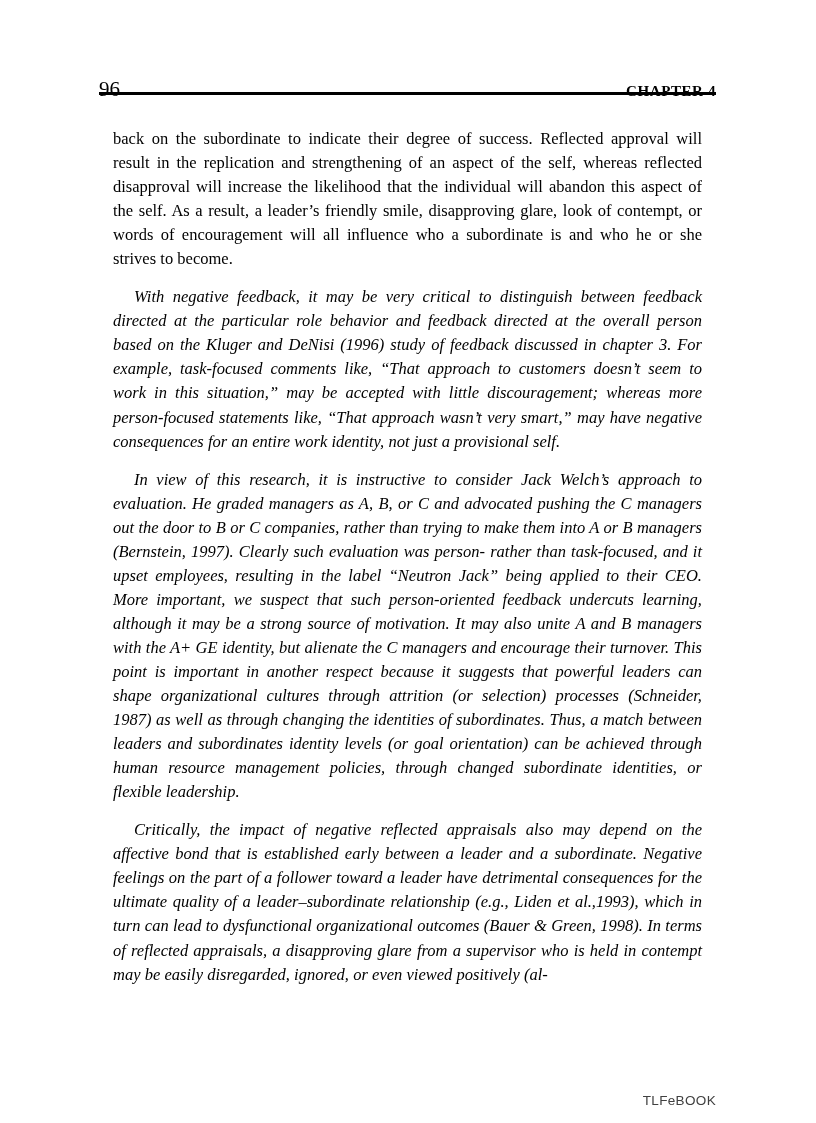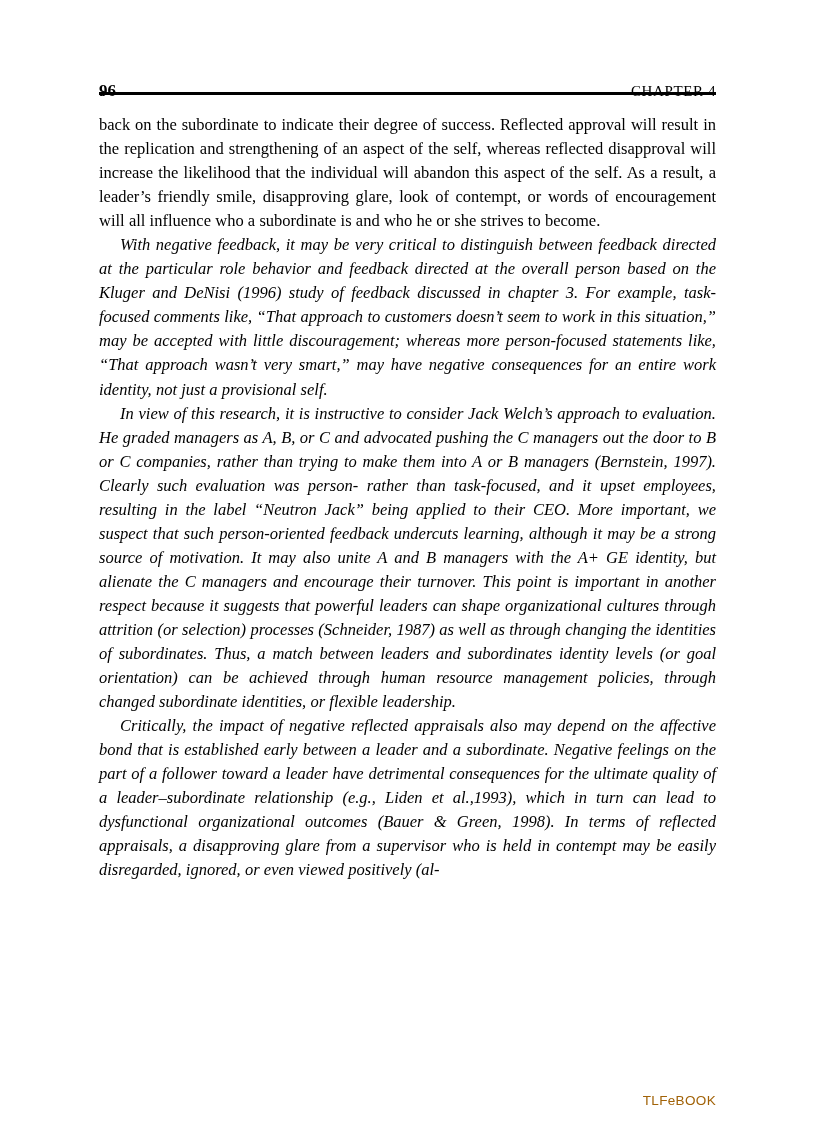--- a/index.html
+++ b/index.html
@@ -28,48 +28,48 @@
   .running-head {
     position: absolute;
     left: 99px;
     top: 69px;
     width: 617px;
     display: flex;
     align-items: baseline;
     justify-content: space-between;
   }
   .folio {
-    font-size: 17px;
-    font-weight: 700;
+    font-size: 21px;
+    font-weight: 400;
     letter-spacing: 0.1px;
   }
   .chapter-label {
     font-size: 15px;
-    font-weight: 400;
+    font-weight: 700;
     letter-spacing: 0.6px;
     margin-top: 14px;
   }
   .head-rule {
     position: absolute;
     left: 99px;
     top: 92px;
     width: 617px;
     height: 2.6px;
     background: #000000;
   }
 
   
   .textblock {
     position: absolute;
     left: 99px;
     top: 113px;
     width: 617px;
   }
   p.para {
-    margin: 0;
+    margin: 14px;
     font-size: 16.5px;
     line-height: 24.05px;
     text-align: justify;
     text-justify: inter-word;
     -webkit-hyphens: none;
     hyphens: none;
     word-spacing: 0.1px;
   }
   p.para.indent {
     text-indent: 21px;
@@ -79,21 +79,21 @@
   
   .footer {
     position: absolute;
     left: 0;
     top: 1093px;
     width: 716px;
     text-align: right;
     font-family: "Liberation Sans", "DejaVu Sans", sans-serif;
     font-size: 13.5px;
     letter-spacing: 0.35px;
-    color: #a16207;
+    color: #404040;
   }
 </style>
 </head>
 <body>
 
 <div class="page">
 
   <div class="running-head">
     <span class="folio">96</span>
     <span class="chapter-label">CHAPTER 4</span>

